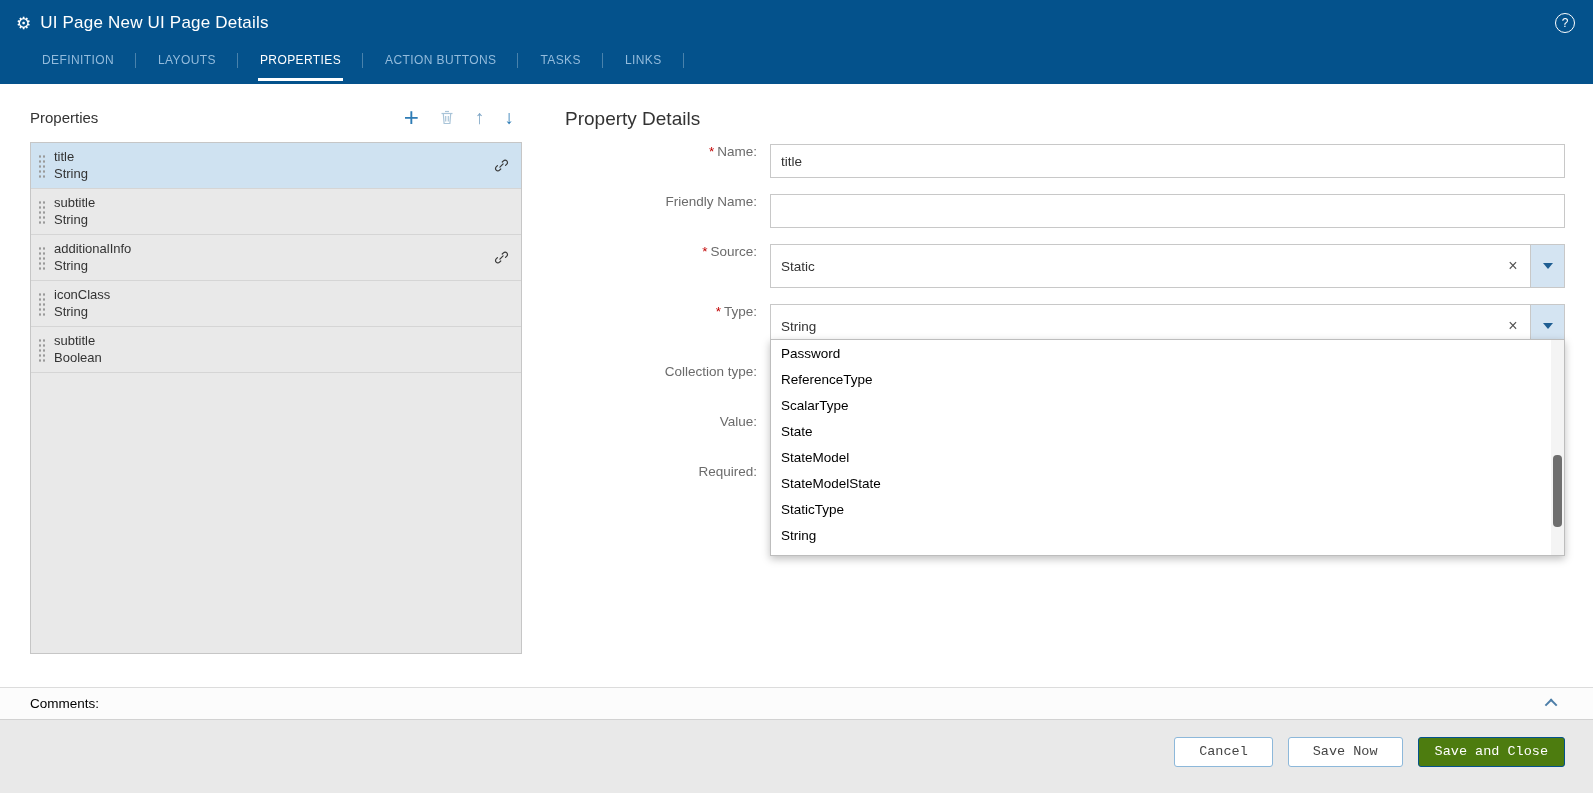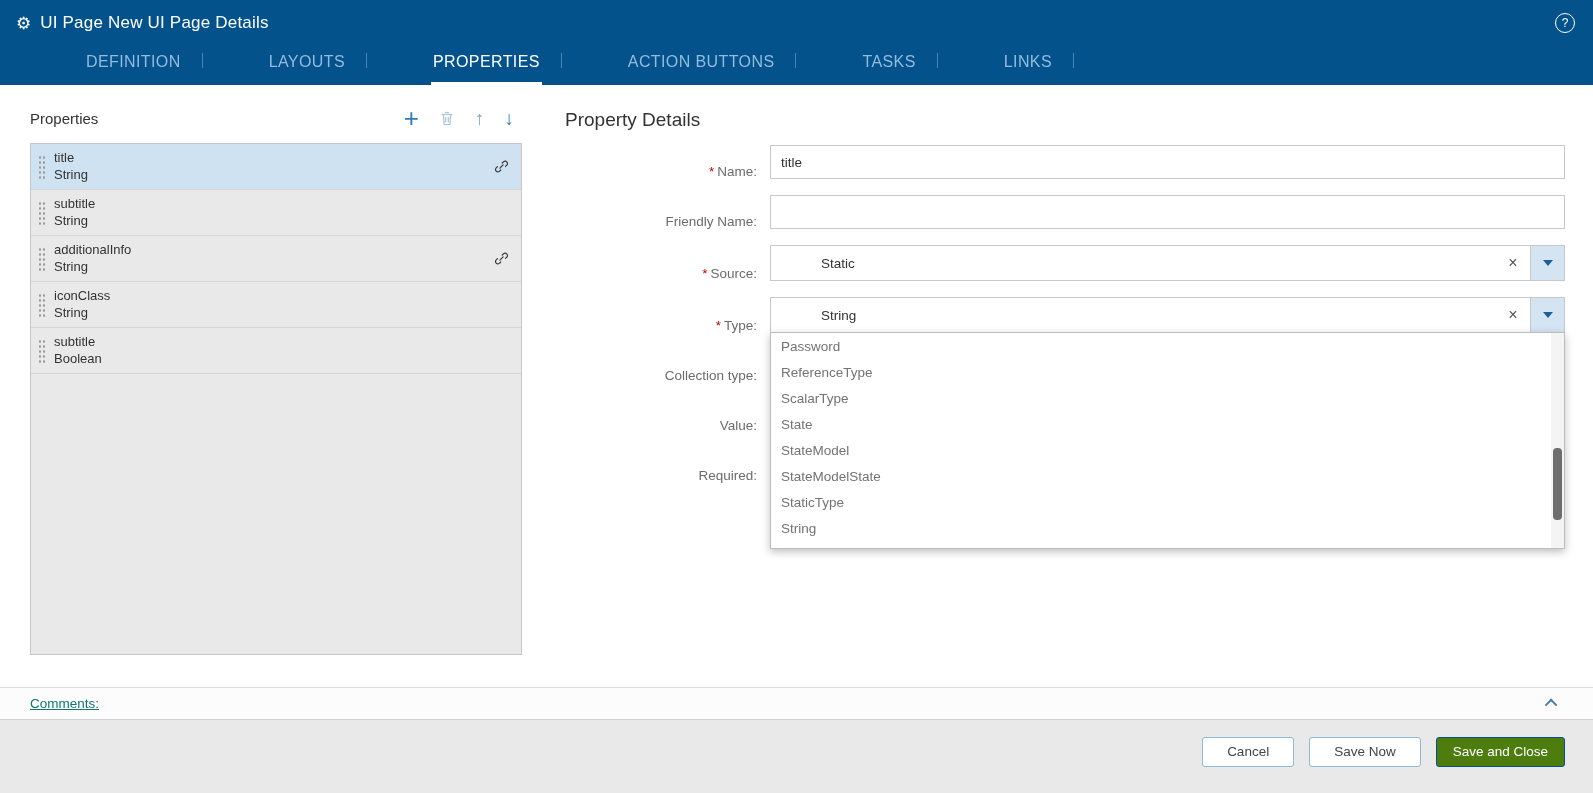--- a/index.html
+++ b/index.html
@@ -14,22 +14,22 @@
 
   
   .header { background:#04528c; color:#fff; padding:8px 18px 0 16px; flex:0 0 84px; }
   .header-top { display:flex; align-items:center; justify-content:space-between; height:30px; }
   .title-row { display:flex; align-items:center; gap:9px; }
   .gear { font-size:17px; line-height:1; }
   .app-title { font-size:17px; letter-spacing:0.2px; }
   .help-btn { width:20px; height:20px; border:1.5px solid #fff; border-radius:50%;
     display:flex; align-items:center; justify-content:center; font-size:12px; cursor:pointer; }
   .tabs { display:flex; margin-top:6px; padding-left:24px; }
-  .tab { position:relative; color:#93bbdc; font-size:16px; letter-spacing:0.4px;
-    padding:9px 2px 11px; margin-right:40px; cursor:pointer; border-bottom:3px solid transparent;margin-left:44px; }
+  .tab { position:relative; color:#93bbdc; font-size:12px; letter-spacing:0.4px;
+    padding:9px 2px 11px; margin-right:40px; cursor:pointer; border-bottom:3px solid transparent; }
   .tab::after { content:""; position:absolute; right:-20px; top:9px; width:1px; height:15px; background:rgba(255,255,255,0.28); }
   .tab.active { color:#fff; border-bottom-color:#fff; }
 
   
   .main { flex:1 1 auto; display:flex; padding:18px 28px 0 30px; gap:43px; overflow:hidden; }
 
   
   .left-panel { flex:0 0 492px; display:flex; flex-direction:column; }
   .left-header { display:flex; justify-content:space-between; align-items:center; margin-bottom:10px; height:30px; }
   .panel-title { font-size:15px; font-weight:400; color:#333; }
@@ -44,57 +44,57 @@
   .list-item.selected { background:#cfe2f1; }
   .drag-handle { width:8px; height:24px; margin-right:8px; flex:0 0 auto; cursor:grab;
     background-image:radial-gradient(circle, #9a9a9a 1px, transparent 1.3px);
     background-size:4px 5px; }
   .item-text { display:flex; flex-direction:column; font-size:13px; color:#333; line-height:1.26; }
   .link-icon { margin-left:auto; display:flex; align-items:center; }
 
   
   .right-panel { flex:1 1 auto; min-width:0; }
   .right-title { font-size:19px; font-weight:400; color:#333; margin-bottom:14px; padding-top:6px; }
-  .form-row { display:flex; align-items:flex-end; margin-bottom:16px; position:relative; }
+  .form-row { display:flex; align-items:flex-start; margin-bottom:16px; position:relative; }
   .form-label { flex:0 0 205px; text-align:right; padding-right:13px; color:#6b6b6b; font-size:13.5px; }
   .star { color:#c00000; margin-right:3px; }
   .text-input { flex:1 1 auto; height:34px; border:1px solid #c8c8c8; background:#fff;
     font-family:inherit; font-size:13.5px; color:#333; padding:0 10px; outline:none; }
-  .combo { flex:1 1 auto; display:flex; height:36px; border:1px solid #c8c8c8; background:#fff;padding-left:40px; }
+  .combo { flex:1 1 auto; display:flex; height:44px; border:1px solid #c8c8c8; background:#fff; }
   .combo-value { flex:1 1 auto; display:flex; align-items:center; padding:0 10px; font-size:13.5px; color:#333; cursor:text; }
   .combo-clear { flex:0 0 34px; display:flex; align-items:center; justify-content:center;
     color:#555; font-size:16px; cursor:pointer; }
   .combo-caret { flex:0 0 34px; background:#d4e4f2; border-left:1px solid #c8c8c8;
     display:flex; align-items:center; justify-content:center; cursor:pointer; }
   .caret-down { width:0; height:0; border-left:5px solid transparent; border-right:5px solid transparent;
     border-top:6px solid #1f5e93; }
   .spacer-field { flex:1 1 auto; height:34px; }
 
   
   .dropdown { position:absolute; left:205px; right:0; top:35px; z-index:10;
     background:#fff; border:1px solid #bdbdbd; box-shadow:0 3px 8px rgba(0,0,0,0.25);
     height:217px; overflow:hidden; }
   .dd-item { height:26px; display:flex; align-items:center; padding-left:10px;
-    font-size:13.5px; color:#737373; cursor:pointer; }
+    font-size:13.5px; color:#000000; cursor:pointer; }
   .dd-track { position:absolute; top:0; right:0; width:13px; height:100%; background:#f4f4f4; }
   .dd-thumb { position:absolute; top:115px; right:2px; width:9px; height:72px;
     background:#6e6e6e; border-radius:4px; cursor:pointer; }
 
   
   .comments-bar { flex:0 0 33px; display:flex; align-items:center; justify-content:space-between;
     padding:0 30px; background:#fcfcfc; border-top:1px solid #dcdcdc; border-bottom:1px solid #d2d2d2; }
-  .comments-label { color:#0f766e; font-size:13.5px;text-decoration:underline; }
+  .comments-label { color:#000000; font-size:13.5px; }
   .collapse-btn { width:22px; height:22px; display:flex; align-items:center; justify-content:center; cursor:pointer; }
   .chevron-up { width:9px; height:9px; border-left:2px solid #4d7ea8; border-top:2px solid #4d7ea8;
     transform:rotate(45deg) translateY(2px); }
 
   
   .footer { flex:0 0 73px; background:#e9e9e9; display:flex; align-items:center;
     justify-content:flex-end; gap:15px; padding:0 28px 10px; }
-  .btn { height:30px; font-family:Liberation Sans, sans-serif; font-size:13.5px; border-radius:3px; cursor:pointer; }
+  .btn { height:30px; font-family:Liberation Mono, monospace; font-size:13.5px; border-radius:3px; cursor:pointer; }
   .btn.secondary { background:#fff; border:1px solid #8db8da; color:#444; padding:0 24px; }
   .btn.primary { background:#4d7c0f; border:1px solid #04528c; color:#fff; padding:0 16px; }
 </style>
 </head>
 <body>
 
 <div class="app">
 
   <header class="header">
     <div class="header-top">

